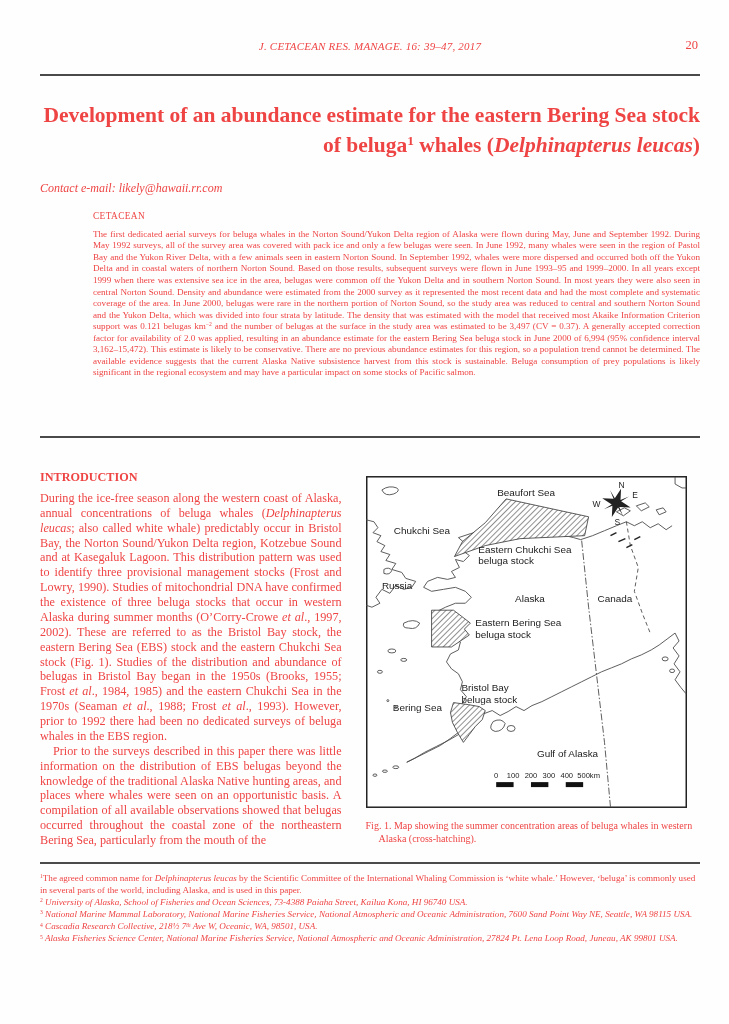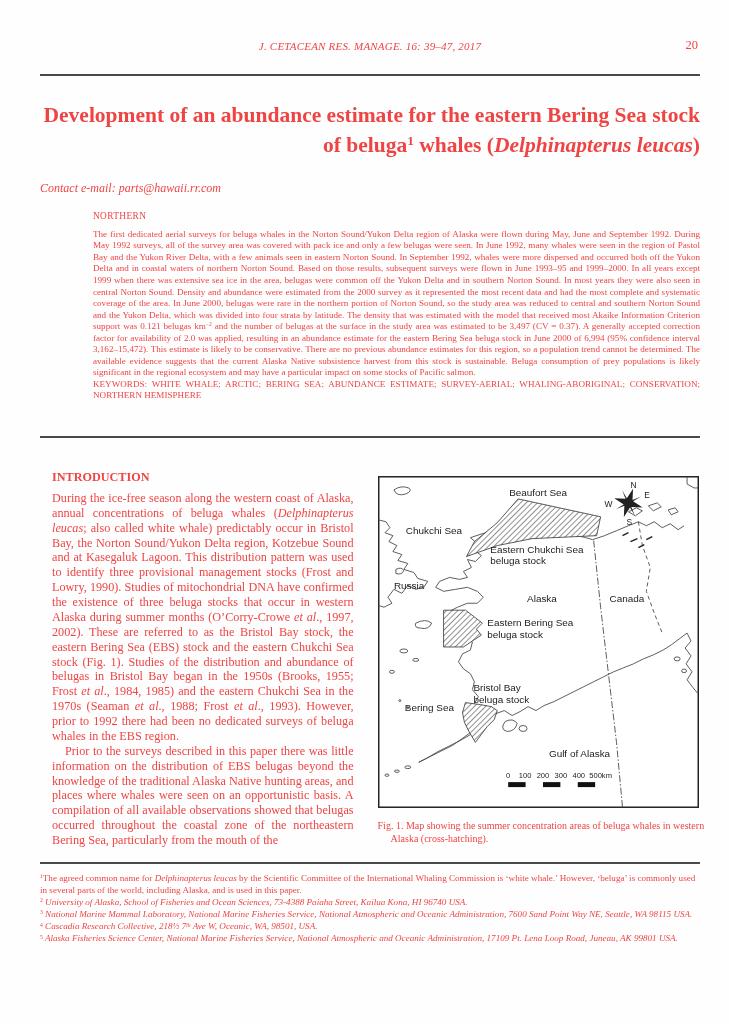--- a/index.html
+++ b/index.html
@@ -13,21 +13,21 @@
   .title{position:absolute;top:87px;left:40px;width:660px;font-size:21.5px;font-weight:bold;
         line-height:1.36;text-align:right;}
   .authors{position:absolute;top:156px;left:40px;width:660px;font-size:12px;
         font-variant:small-caps;letter-spacing:.25px;}
   .contact{position:absolute;top:181px;left:40px;font-size:12px;font-style:italic;}
   .abstract{position:absolute;top:211px;left:93px;width:607px;font-size:9.1px;line-height:1.27;
         text-align:justify;}
   .abstract-heading{margin-bottom:6px;letter-spacing:.4px;font-size:9.3px;}
   .abstract p{margin:0;}
   .keywords{margin-top:9px;}
-  .columns{position:absolute;top:460px;left:52px;width:660px;display:flex;gap:24px;}
+  .columns{position:absolute;top:460px;left:40px;width:660px;display:flex;gap:24px;}
   .col-left{width:330px;font-size:12.2px;line-height:1.22;text-align:justify;}
   .intro-heading{font-weight:bold;font-size:12.2px;margin:10px 0 6px 0;}
   .col-left p{margin:0;}
   .col-left p.indent{text-indent:13px;}
   .col-right{width:366px;}
   .figure{margin-top:16px;}
   .fig-caption{font-size:10px;line-height:1.3;margin-top:7px;padding-left:13px;text-indent:-13px;}
   .footnotes{position:absolute;top:872px;left:40px;width:660px;font-size:9.1px;line-height:1.33;}
   .footnotes p{margin:0;}
   .it{font-style:italic;}
@@ -39,26 +39,25 @@
 </head>
 <body>
 
 <div class="page">
 
   <div class="header-journal">J. CETACEAN RES. MANAGE. 16: 39–47, 2017</div>
   <div class="page-number">20</div>
   <div class="rule rule1"></div>
 
   <h1 class="title">Development of an abundance estimate for the eastern Bering Sea stock of beluga<sup>1</sup> whales (<span class="it">Delphinapterus leucas</span>)</h1>
-  <div class="contact">Contact e-mail: parts@hawaii.rr.com</div>
+  <div class="contact">Contact e-mail: likely@hawaii.rr.com</div>
 
   <div class="abstract">
-    <div class="abstract-heading">NORTHERN</div>
+    <div class="abstract-heading">CETACEAN</div>
     <p>The first dedicated aerial surveys for beluga whales in the Norton Sound/Yukon Delta region of Alaska were flown during May, June and September 1992. During May 1992 surveys, all of the survey area was covered with pack ice and only a few belugas were seen. In June 1992, many whales were seen in the region of Pastol Bay and the Yukon River Delta, with a few animals seen in eastern Norton Sound. In September 1992, whales were more dispersed and occurred both off the Yukon Delta and in coastal waters of northern Norton Sound. Based on those results, subsequent surveys were flown in June 1993–95 and 1999–2000. In all years except 1999 when there was extensive sea ice in the area, belugas were common off the Yukon Delta and in southern Norton Sound. In most years they were also seen in central Norton Sound. Density and abundance were estimated from the 2000 survey as it represented the most recent data and had the most complete and systematic coverage of the area. In June 2000, belugas were rare in the northern portion of Norton Sound, so the study area was reduced to central and southern Norton Sound and the Yukon Delta, which was divided into four strata by latitude. The density that was estimated with the model that received most Akaike Information Criterion support was 0.121 belugas km<sup>−2</sup> and the number of belugas at the surface in the study area was estimated to be 3,497 (CV = 0.37). A generally accepted correction factor for availability of 2.0 was applied, resulting in an abundance estimate for the eastern Bering Sea beluga stock in June 2000 of 6,994 (95% confidence interval 3,162–15,472). This estimate is likely to be conservative. There are no previous abundance estimates for this region, so a population trend cannot be determined. The available evidence suggests that the current Alaska Native subsistence harvest from this stock is sustainable. Beluga consumption of prey populations is likely significant in the regional ecosystem and may have a particular impact on some stocks of Pacific salmon.</p>
-    <p class="keywords">KEYWORDS: WHITE WHALE; ARCTIC; BERING SEA; ABUNDANCE ESTIMATE; SURVEY-AERIAL; WHALING-ABORIGINAL; CONSERVATION; NORTHERN HEMISPHERE</p>
   </div>
 
   <div class="rule rule2"></div>
 
   <div class="columns">
     <div class="col-left">
       <div class="intro-heading">INTRODUCTION</div>
       <p>During the ice-free season along the western coast of Alaska, annual concentrations of beluga whales (<span class="it">Delphinapterus leucas</span>; also called white whale) predictably occur in Bristol Bay, the Norton Sound/Yukon Delta region, Kotzebue Sound and at Kasegaluk Lagoon. This distribution pattern was used to identify three provisional management stocks (Frost and Lowry, 1990). Studies of mitochondrial DNA have confirmed the existence of three beluga stocks that occur in western Alaska during summer months (O’Corry-Crowe <span class="it">et al</span>., 1997, 2002). These are referred to as the Bristol Bay stock, the eastern Bering Sea (EBS) stock and the eastern Chukchi Sea stock (Fig. 1). Studies of the distribution and abundance of belugas in Bristol Bay began in the 1950s (Brooks, 1955; Frost <span class="it">et al</span>., 1984, 1985) and the eastern Chukchi Sea in the 1970s (Seaman <span class="it">et al</span>., 1988; Frost <span class="it">et al</span>., 1993). However, prior to 1992 there had been no dedicated surveys of beluga whales in the EBS region.</p>
       <p class="indent">Prior to the surveys described in this paper there was little information on the distribution of EBS belugas beyond the knowledge of the traditional Alaska Native hunting areas, and places where whales were seen on an opportunistic basis. A compilation of all available observations showed that belugas occurred throughout the coastal zone of the northeastern Bering Sea, particularly from the mouth of the</p>
     </div>
@@ -175,16 +174,16 @@
     </div>
   </div>
 
   <div class="rule rule3"></div>
 
   <div class="footnotes">
     <p><sup>1</sup>The agreed common name for <span class="it">Delphinapterus leucas</span> by the Scientific Committee of the International Whaling Commission is ‘white whale.’ However, ‘beluga’ is commonly used in several parts of the world, including Alaska, and is used in this paper.</p>
     <p><sup>2</sup><span class="it"> University of Alaska, School of Fisheries and Ocean Sciences, 73-4388 Paiaha Street, Kailua Kona, HI 96740 USA.</span></p>
     <p><sup>3</sup><span class="it"> National Marine Mammal Laboratory, National Marine Fisheries Service, National Atmospheric and Oceanic Administration, 7600 Sand Point Way NE, Seattle, WA 98115 USA.</span></p>
     <p><sup>4</sup><span class="it"> Cascadia Research Collective, 218½ 7</span><sup class="it">th</sup><span class="it"> Ave W, Oceanic, WA, 98501, USA.</span></p>
-    <p><sup>5</sup><span class="it"> Alaska Fisheries Science Center, National Marine Fisheries Service, National Atmospheric and Oceanic Administration, 17109 Pt. Lena Loop Road, Juneau, AK 99801 USA.</span></p>
+    <p><sup>5</sup><span class="it"> Alaska Fisheries Science Center, National Marine Fisheries Service, National Atmospheric and Oceanic Administration, 27824 Pt. Lena Loop Road, Juneau, AK 99801 USA.</span></p>
   </div>
 
 </div>
 
 </body></html>

